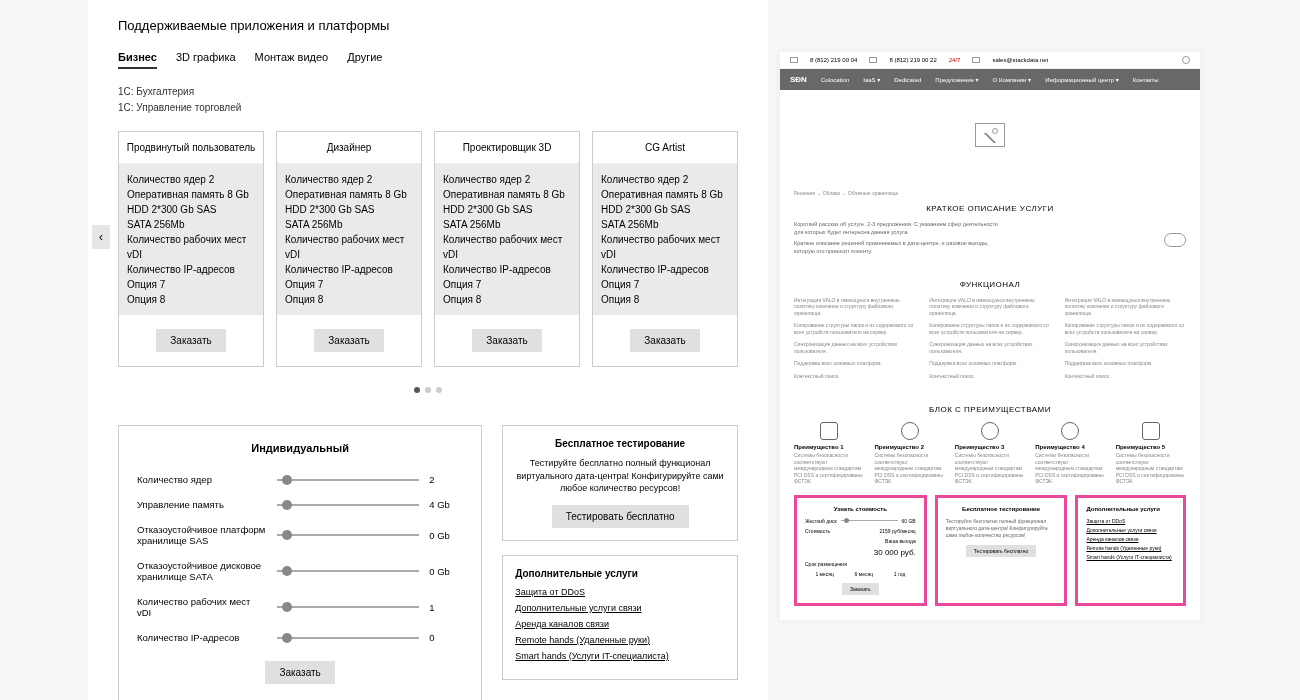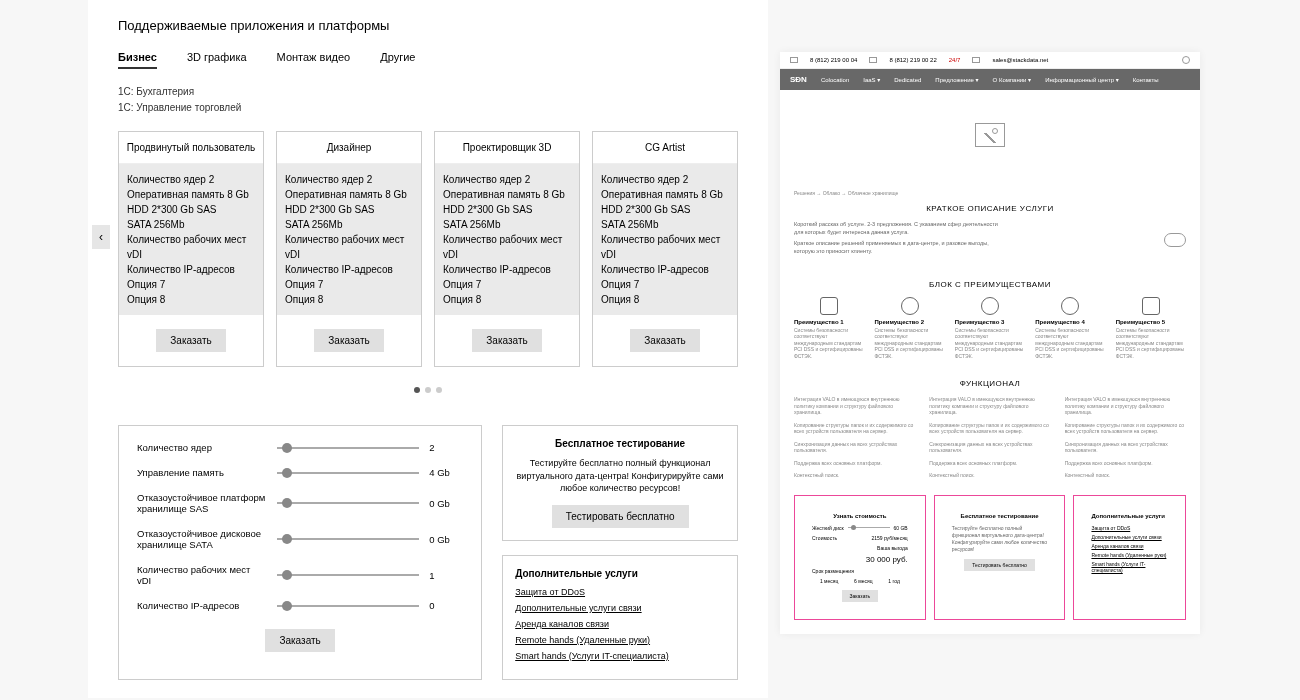--- a/index.html
+++ b/index.html
@@ -1,19 +1,19 @@
 <!DOCTYPE html>
 <html><head>
 <meta charset="utf-8">
 <style>
 *{margin:0;padding:0;box-sizing:border-box;font-family:Arial,sans-serif}
 body{background:#f7f7f7;width:1300px;height:700px;overflow:hidden;position:relative}
 .left-panel{position:absolute;left:88px;top:0;width:680px;background:#fff;padding:18px 30px}
 .heading{font-size:13px;font-weight:normal;margin-bottom:14px}
-.tabs{display:flex;gap:30px;border-bottom:1px solid transparent;margin-bottom:16px}
+.tabs{display:flex;gap:19px;border-bottom:1px solid transparent;margin-bottom:16px}
 .tab{font-size:11px;padding:4px 0;cursor:pointer}
 .tab.active{border-bottom:2px solid #333;font-weight:bold}
 .app-list{display:flex;gap:50px;margin-bottom:18px}
 .app-col{display:flex;flex-direction:column;gap:5px}
 .app-item{font-size:10px;color:#333}
 .cards{display:flex;gap:12px;position:relative}
 .card{border:1px solid #ccc;width:157px;background:#fff}
 .card-title{font-size:10px;font-weight:normal;text-align:center;padding:10px 4px;border-bottom:1px solid #eee}
 .card-body{background:#eaeaea;padding:8px;font-size:10px;line-height:1.5}
 .card-footer{padding:14px;text-align:center}
@@ -54,21 +54,21 @@
 .adv-grid{display:flex;gap:10px;margin-top:8px}
 .adv-item{flex:1}
 .adv-icon{width:18px;height:18px;margin:0 auto 4px;border:1px solid #666;border-radius:3px}
 .adv-icon.gear{border-radius:50%}
 .adv-title{font-size:6px;font-weight:bold;margin-bottom:2px}
 .adv-text{font-size:5px;color:#888;line-height:1.3}
 .func-grid{display:flex;gap:14px;margin-top:6px}
 .func-col{flex:1}
 .func-item{font-size:5px;color:#888;margin-bottom:6px;line-height:1.3}
 .mock-bottom{display:flex;gap:8px;padding:0 14px 14px}
-.mb-box{border:1px solid #ec4899;padding:17px;flex:1}
+.mb-box{border:3px solid #ec4899;padding:8px;flex:1}
 .mb-title{font-size:6px;font-weight:bold;text-align:center;margin-bottom:6px}
 .mb-row{display:flex;justify-content:space-between;font-size:5px;margin-bottom:4px;align-items:center}
 .mb-slider{flex:1;height:1px;background:#aaa;margin:0 4px;position:relative}
 .mb-slider::after{content:"";position:absolute;width:5px;height:5px;background:#888;border-radius:50%;top:-2px;left:3px}
 .mb-big{font-size:8px;text-align:right;margin:4px 0}
 .mb-btn{background:#e0e0e0;padding:3px 8px;font-size:5px;display:block;margin:6px auto 0;border:none}
 .mb-text{font-size:5px;color:#666;line-height:1.4;margin-bottom:6px}
 .mb-link{font-size:5px;text-decoration:underline;display:block;margin-bottom:3px}
 .phone-icon,.mail-icon{width:8px;height:6px;border:1px solid #999;display:inline-block}
 .search-icon-m{width:8px;height:8px;border:1px solid #999;border-radius:50%;margin-left:auto}
@@ -149,20 +149,21 @@
       <div class="card-footer"><button class="btn">Заказать</button></div>
     </div>
   </div>
   <div class="dots">
     <div class="dot active"></div>
     <div class="dot"></div>
     <div class="dot"></div>
   </div>
   <div class="lower">
     <div class="config-box">
+      <div class="config-title">Индивидуальный</div>
       <div class="slider-row">
           <div class="slider-label">Количество ядер</div>
           <div class="slider-track">
             <div class="slider-thumb"></div>
           </div>
           <div class="slider-val">2</div>
         </div>
       <div class="slider-row">
           <div class="slider-label">Управление память</div>
           <div class="slider-track">
@@ -247,50 +248,20 @@
     <div class="mock-h">КРАТКОЕ ОПИСАНИЕ УСЛУГИ</div>
     <div class="mock-desc-row">
       <div>
         <div class="mock-desc">Короткий рассказ об услуге. 2-3 предложения. С указанием сфер деятельности для которых будет интересна данная услуга.</div>
         <div class="mock-desc">Краткое описание решений применяемых в дата-центре, и разовое выгоды, которую это приносит клиенту.</div>
       </div>
       <div class="cloud-icon"></div>
     </div>
   </div>
   <div class="mock-section">
-    <div class="mock-h">БЛОК С ПРЕИМУЩЕСТВАМИ</div>
-    <div class="adv-grid">
-      <div class="adv-item">
-          <div class="adv-icon"></div>
-          <div class="adv-title">Преимущество 1</div>
-          <div class="adv-text">Системы безопасности соответствуют международным стандартам PCI DSS и сертифицированы ФСТЭК.</div>
-        </div>
-      <div class="adv-item">
-          <div class="adv-icon gear"></div>
-          <div class="adv-title">Преимущество 2</div>
-          <div class="adv-text">Системы безопасности соответствуют международным стандартам PCI DSS и сертифицированы ФСТЭК.</div>
-        </div>
-      <div class="adv-item">
-          <div class="adv-icon gear"></div>
-          <div class="adv-title">Преимущество 3</div>
-          <div class="adv-text">Системы безопасности соответствуют международным стандартам PCI DSS и сертифицированы ФСТЭК.</div>
-        </div>
-      <div class="adv-item">
-          <div class="adv-icon gear"></div>
-          <div class="adv-title">Преимущество 4</div>
-          <div class="adv-text">Системы безопасности соответствуют международным стандартам PCI DSS и сертифицированы ФСТЭК.</div>
-        </div>
-      <div class="adv-item">
-          <div class="adv-icon"></div>
-          <div class="adv-title">Преимущество 5</div>
-          <div class="adv-text">Системы безопасности соответствуют международным стандартам PCI DSS и сертифицированы ФСТЭК.</div>
-        </div>
-    </div>
-  </div>
-  <div class="mock-section">
     <div class="mock-h">ФУНКЦИОНАЛ</div>
     <div class="func-grid">
       <div class="func-col">
           <div class="func-item">Интеграция VALO в имеющуюся внутреннюю политику компании и структуру файлового хранилища.</div>
           <div class="func-item">Копирование структуры папок и их содержимого со всех устройств пользователя на сервер.</div>
           <div class="func-item">Синхронизация данных на всех устройствах пользователя.</div>
           <div class="func-item">Поддержка всех основных платформ.</div>
           <div class="func-item">Контекстный поиск.</div>
         </div>
       <div class="func-col">
@@ -302,20 +273,50 @@
         </div>
       <div class="func-col">
           <div class="func-item">Интеграция VALO в имеющуюся внутреннюю политику компании и структуру файлового хранилища.</div>
           <div class="func-item">Копирование структуры папок и их содержимого со всех устройств пользователя на сервер.</div>
           <div class="func-item">Синхронизация данных на всех устройствах пользователя.</div>
           <div class="func-item">Поддержка всех основных платформ.</div>
           <div class="func-item">Контекстный поиск.</div>
         </div>
     </div>
   </div>
+  <div class="mock-section">
+    <div class="mock-h">БЛОК С ПРЕИМУЩЕСТВАМИ</div>
+    <div class="adv-grid">
+      <div class="adv-item">
+          <div class="adv-icon"></div>
+          <div class="adv-title">Преимущество 1</div>
+          <div class="adv-text">Системы безопасности соответствуют международным стандартам PCI DSS и сертифицированы ФСТЭК.</div>
+        </div>
+      <div class="adv-item">
+          <div class="adv-icon gear"></div>
+          <div class="adv-title">Преимущество 2</div>
+          <div class="adv-text">Системы безопасности соответствуют международным стандартам PCI DSS и сертифицированы ФСТЭК.</div>
+        </div>
+      <div class="adv-item">
+          <div class="adv-icon gear"></div>
+          <div class="adv-title">Преимущество 3</div>
+          <div class="adv-text">Системы безопасности соответствуют международным стандартам PCI DSS и сертифицированы ФСТЭК.</div>
+        </div>
+      <div class="adv-item">
+          <div class="adv-icon gear"></div>
+          <div class="adv-title">Преимущество 4</div>
+          <div class="adv-text">Системы безопасности соответствуют международным стандартам PCI DSS и сертифицированы ФСТЭК.</div>
+        </div>
+      <div class="adv-item">
+          <div class="adv-icon"></div>
+          <div class="adv-title">Преимущество 5</div>
+          <div class="adv-text">Системы безопасности соответствуют международным стандартам PCI DSS и сертифицированы ФСТЭК.</div>
+        </div>
+    </div>
+  </div>
   <div class="mock-bottom">
     <div class="mb-box">
       <div class="mb-title">Узнать стоимость</div>
       <div class="mb-row">
           <span>Жесткий диск</span>
           <div class="mb-slider"></div>
           <span>60 GB</span>
         </div>
       <div class="mb-row">
           <span>Стоимость</span>

